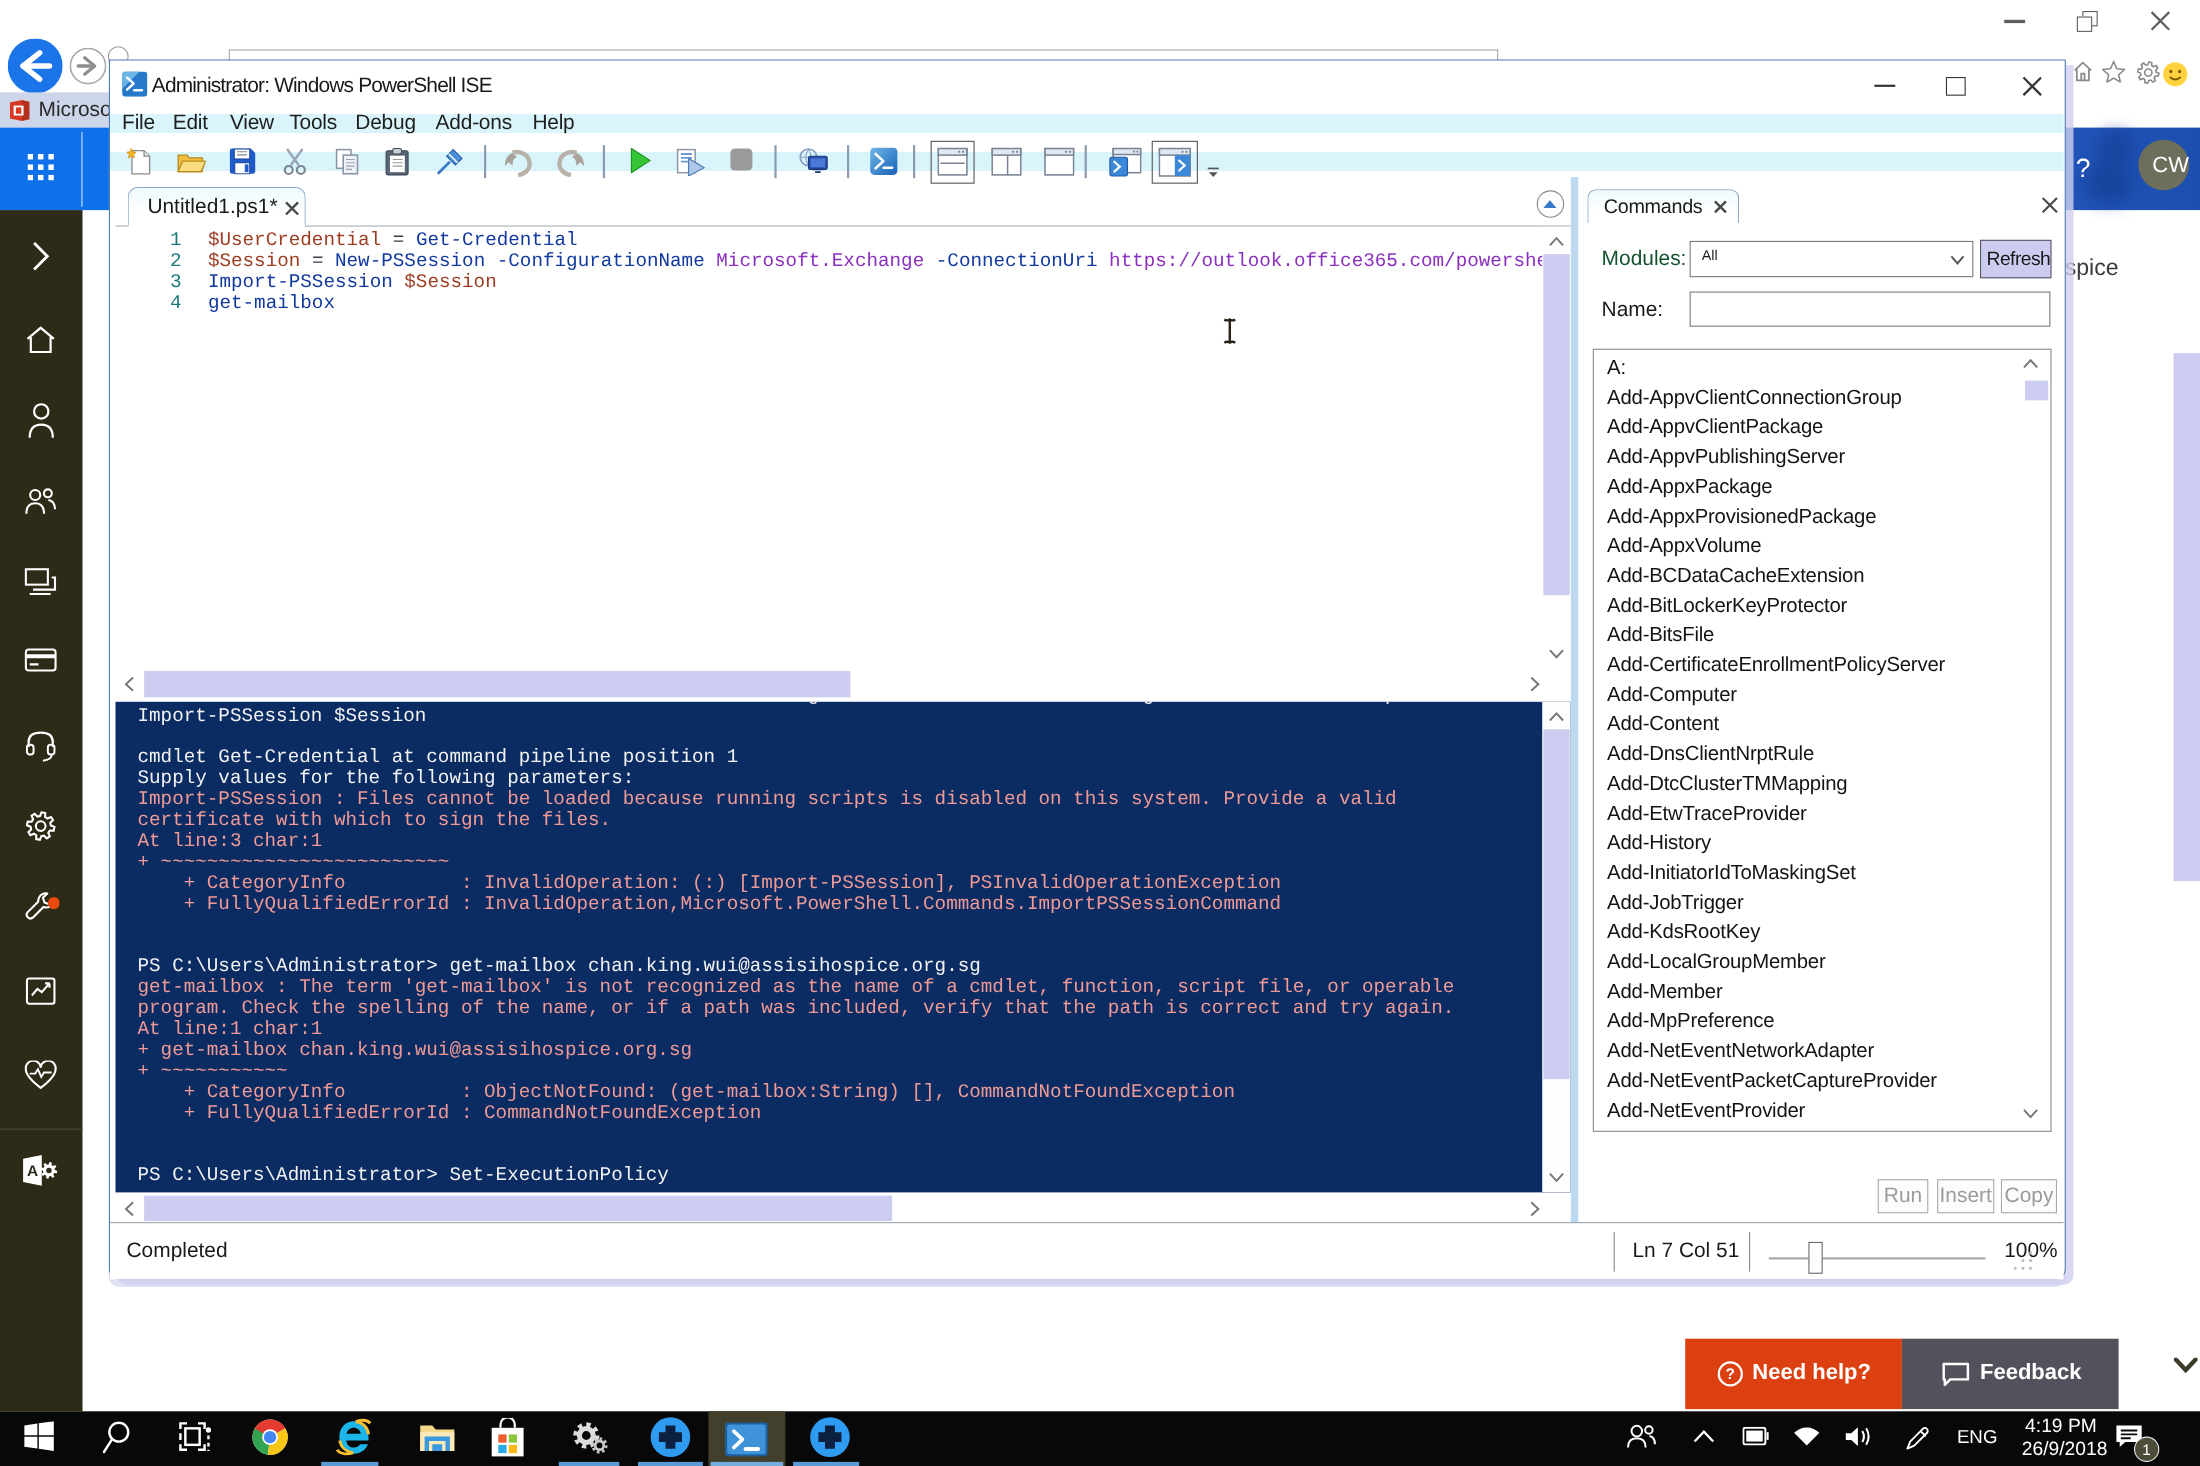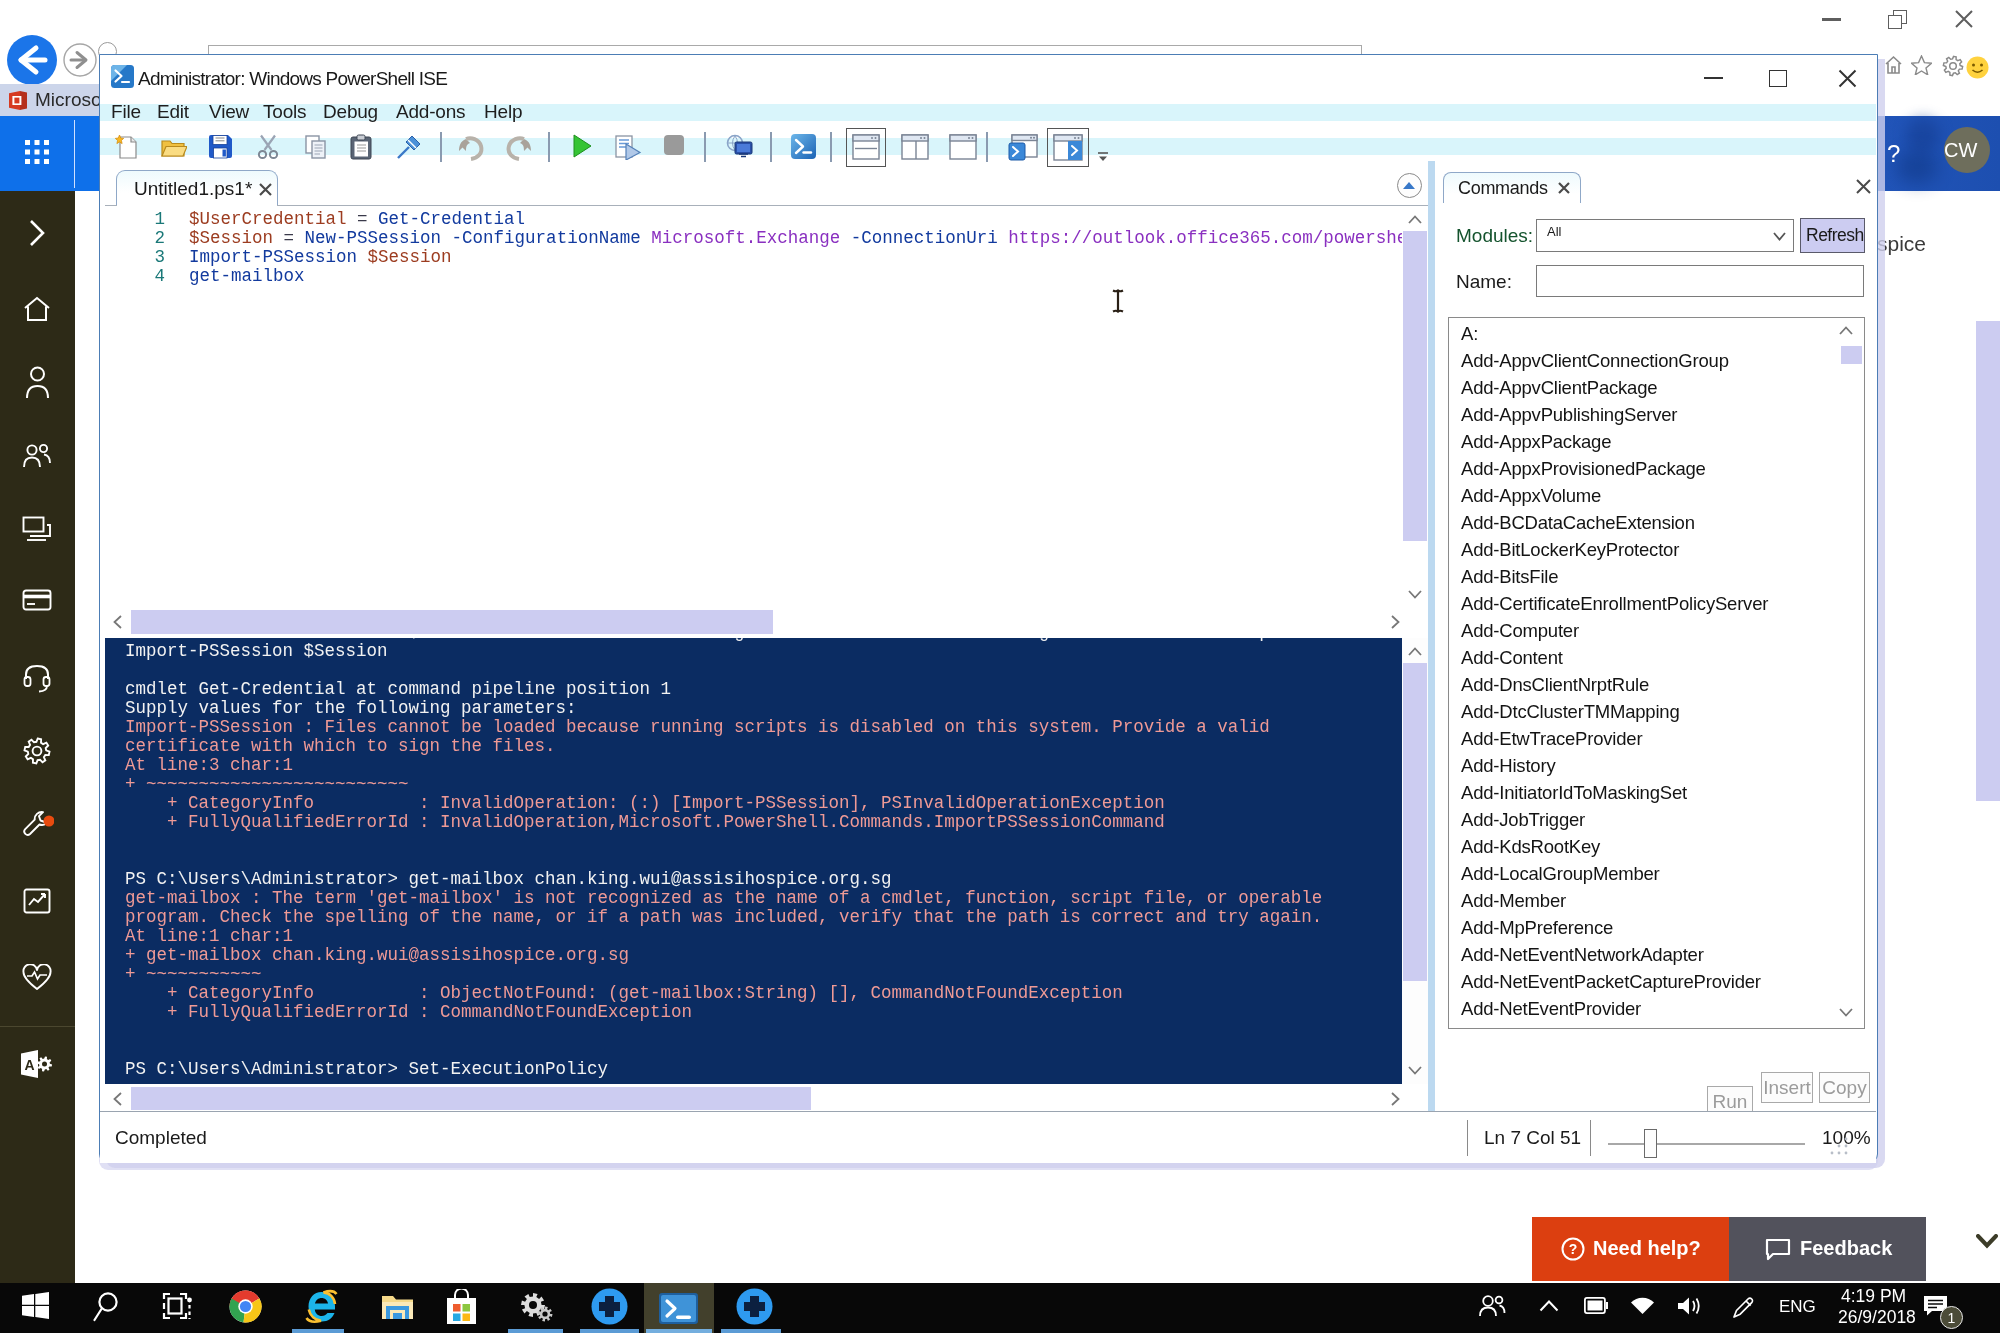--- a/index.html
+++ b/index.html
@@ -48,21 +48,21 @@
       <rect x="5.4" y="6.6" width="5" height="5.8" fill="#d63a22"></rect>
     </svg>
     <span class="abs" style="left:35px;top:5px;font-size:19px;color:#2a2a2a">Microsoft</span>
   </div>
 
   <div class="abs" style="left:0;top:116px;width:2000px;height:75px;background:linear-gradient(90deg,#0e70ea 0%,#0e70ea 55%,#2c62cf 78%,#1d4fb0 100%)">
     <div class="abs" style="left:74px;top:4px;width:1px;height:68px;background:#cfe0ff"></div>
     <div class="abs" style="left:1906px;top:2px;width:34px;height:34px;background:#143c90;border-radius:50%;filter:blur(7px);opacity:.55"></div>
     <div class="abs" style="left:1896px;top:34px;width:42px;height:34px;background:#0a2f77;border-radius:50%;filter:blur(9px);opacity:.45"></div>
     <span class="abs" style="left:1887px;top:24px;font-size:24px;color:#fff">?</span>
-    <div class="abs" style="left:1944px;top:11px;width:46px;height:46px;border-radius:50%;background:#6e6e5c;color:#fff;font-size:20px;text-align:left;line-height:46px">CW</div>
+    <div class="abs" style="left:1944px;top:11px;width:46px;height:46px;border-radius:50%;background:#6e6e5c;color:#fff;font-size:20px;text-align:right;line-height:46px">CW</div>
     <svg class="abs" style="left:25px;top:24px" width="24" height="24" viewBox="0 0 24 24">
       <g fill="#fff">
         <rect x="0" y="0" width="5" height="5"></rect>
           <rect x="9.5" y="0" width="5" height="5"></rect>
           <rect x="19" y="0" width="5" height="5"></rect>
         <rect x="0" y="9.5" width="5" height="5"></rect>
           <rect x="9.5" y="9.5" width="5" height="5"></rect>
           <rect x="19" y="9.5" width="5" height="5"></rect>
         <rect x="0" y="19" width="5" height="5"></rect>
           <rect x="9.5" y="19" width="5" height="5"></rect>
@@ -482,21 +482,21 @@
       <div class="abs lst" style="left:12px;top:653px">Add-NetEventPacketCaptureProvider</div>
       <div class="abs lst" style="left:12px;top:680px">Add-NetEventProvider</div>
       <svg class="abs" style="left:390px;top:8px" width="14" height="9" viewBox="0 0 14 9">
           <path d="M1 8 L7 1.5 L13 8" fill="none" stroke="#777" stroke-width="1.8"></path>
         </svg>
       <div class="abs" style="left:392px;top:28px;width:21px;height:18px;background:#ccccf1"></div>
       <svg class="abs" style="left:390px;top:690px" width="14" height="9" viewBox="0 0 14 9">
           <path d="M1 1 L7 7.5 L13 1" fill="none" stroke="#777" stroke-width="1.8"></path>
         </svg>
     </div>
-    <div class="abs pbtn" style="left:272px;top:911px;width:46px;margin-top:14px;">Run</div>
+    <div class="abs pbtn" style="left:272px;top:911px;width:46px;">Run</div>
     <div class="abs pbtn" style="left:326px;top:911px;width:52px;">Insert</div>
     <div class="abs pbtn" style="left:384px;top:911px;width:51px;">Copy</div>
   </div>
 
   <div class="abs" style="left:0;top:1056px;width:1776px;height:51px;background:#fff;border-top:1px solid #9aa4b0">
     <span class="abs" style="left:15px;top:15px;font-size:19px;color:#1a1a1a">Completed</span>
     <div class="abs" style="left:1367px;top:8px;width:1px;height:36px;background:#8a8a8a"></div>
     <span class="abs" style="left:1384px;top:15px;font-size:19px;color:#1a1a1a">Ln 7&nbsp;Col 51</span>
     <div class="abs" style="left:1490px;top:8px;width:1px;height:36px;background:#8a8a8a"></div>
     <div class="abs" style="left:1508px;top:31px;width:197px;height:1.6px;background:#a8a8a8"></div>

